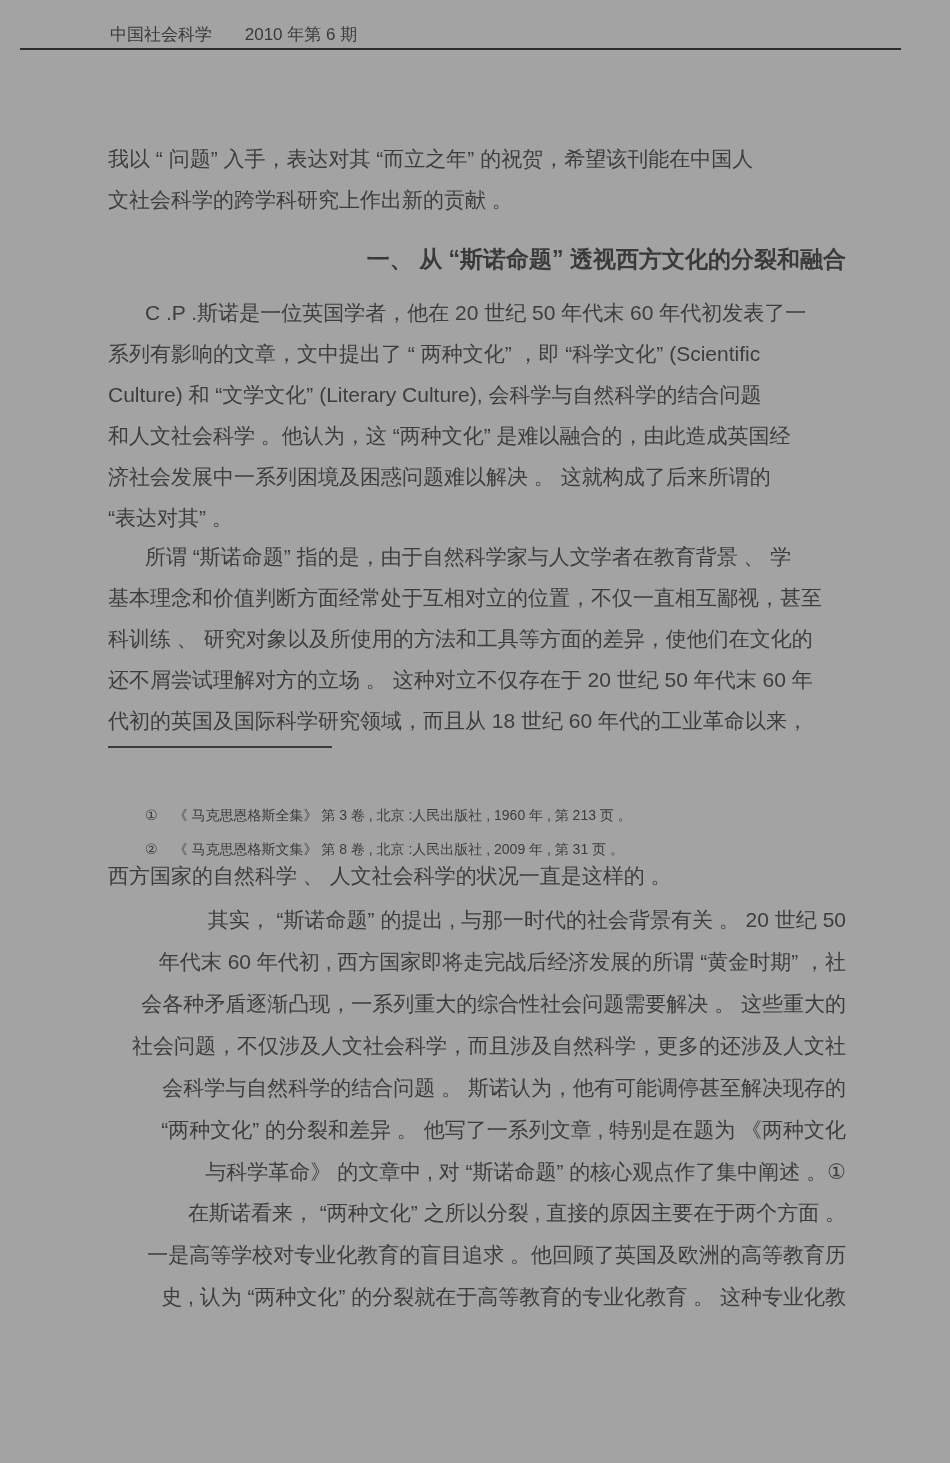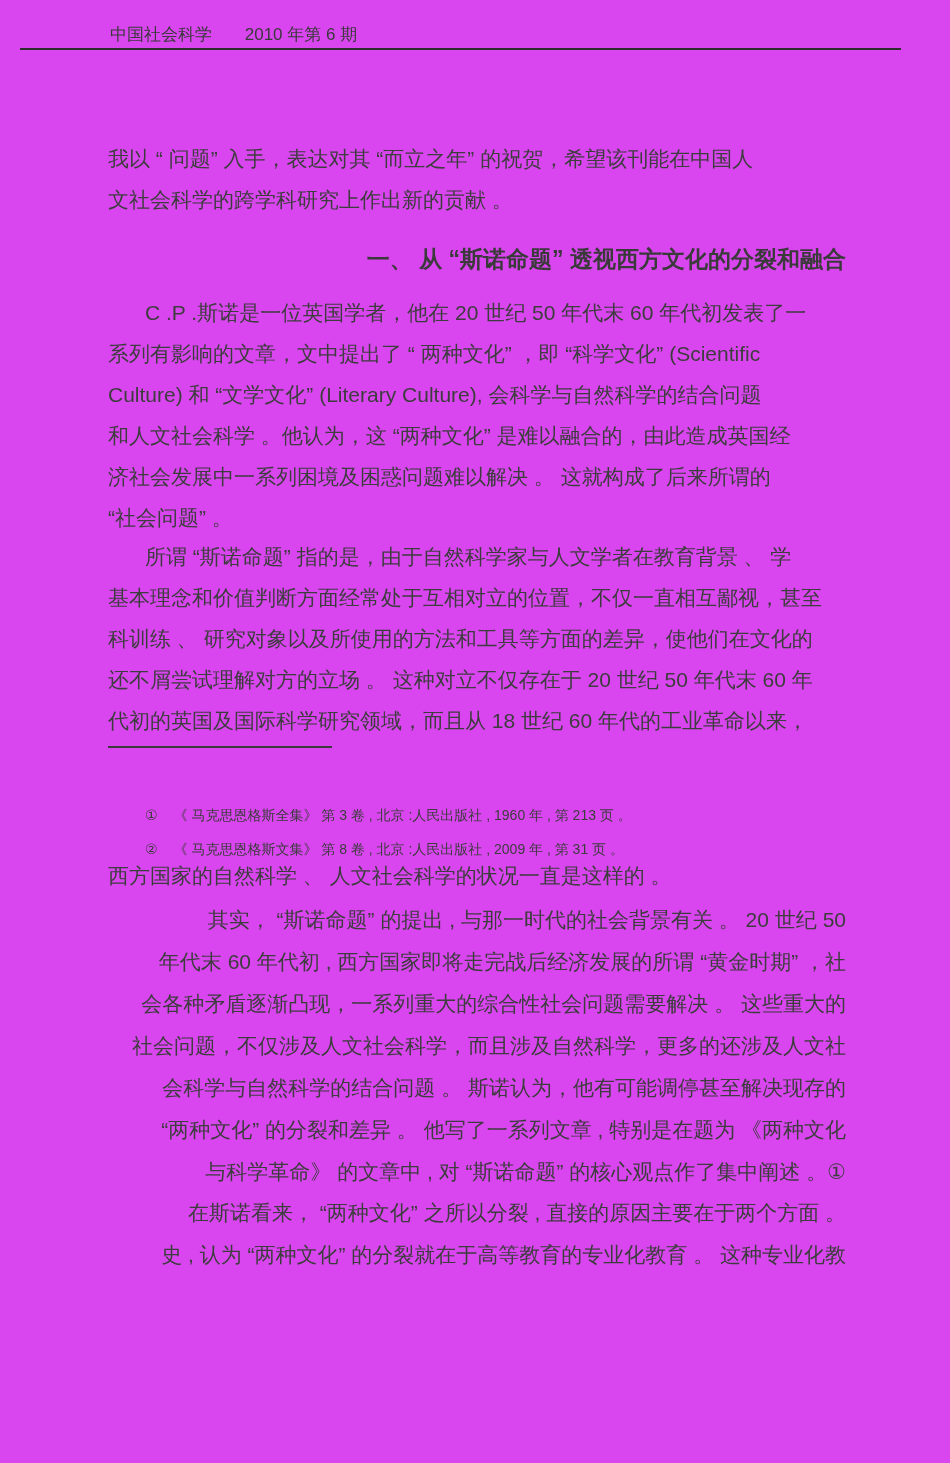--- a/index.html
+++ b/index.html
@@ -4,21 +4,21 @@
 <style>
   html, body {
     margin: 0;
     padding: 0;
     background: #ffffff;
   }
   .page {
     position: relative;
     width: 950px;
     height: 1463px;
-    background: #d946ef;
+    background: #a3a3a3;
     overflow: hidden;
     font-family: "Liberation Sans", "DejaVu Sans", sans-serif;
     color: #3d3d3d;
   }
   .running-header {
     position: absolute;
     left: 110px;
     top: 23px;
     font-size: 17px;
     color: #3a3a3a;
@@ -102,21 +102,21 @@
     </div>
 
   <div class="section-heading">一、 从 “斯诺命题” 透视西方文化的分裂和融合</div>
 
   <div class="content-block para indent-first" style="top:292px">
       <div class="line">C .P .斯诺是一位英国学者，他在 20 世纪 50 年代末 60 年代初发表了一</div>
       <div class="line">系列有影响的文章，文中提出了 “ 两种文化” ，即 “科学文化” (Scientific</div>
       <div class="line">Culture) 和 “文学文化” (Literary Culture), 会科学与自然科学的结合问题</div>
       <div class="line">和人文社会科学 。他认为，这 “两种文化” 是难以融合的，由此造成英国经</div>
       <div class="line">济社会发展中一系列困境及困惑问题难以解决 。 这就构成了后来所谓的</div>
-      <div class="line">“社会问题” 。</div>
+      <div class="line">“表达对其” 。</div>
     </div>
 
   <div class="content-block para indent-first" style="top:536px">
       <div class="line">所谓 “斯诺命题” 指的是，由于自然科学家与人文学者在教育背景 、 学</div>
       <div class="line">基本理念和价值判断方面经常处于互相对立的位置，不仅一直相互鄙视，甚至</div>
       <div class="line">科训练 、 研究对象以及所使用的方法和工具等方面的差异，使他们在文化的</div>
       <div class="line">还不屑尝试理解对方的立场 。 这种对立不仅存在于 20 世纪 50 年代末 60 年</div>
       <div class="line">代初的英国及国际科学研究领域，而且从 18 世纪 60 年代的工业革命以来，</div>
     </div>
 
@@ -140,16 +140,17 @@
       <div class="line">年代末 60 年代初 , 西方国家即将走完战后经济发展的所谓 “黄金时期” ，社</div>
       <div class="line">会各种矛盾逐渐凸现，一系列重大的综合性社会问题需要解决 。 这些重大的</div>
       <div class="line">社会问题，不仅涉及人文社会科学，而且涉及自然科学，更多的还涉及人文社</div>
       <div class="line">会科学与自然科学的结合问题 。  斯诺认为，他有可能调停甚至解决现存的</div>
       <div class="line">“两种文化” 的分裂和差异 。 他写了一系列文章 , 特别是在题为 《两种文化</div>
       <div class="line">与科学革命》 的文章中 , 对 “斯诺命题” 的核心观点作了集中阐述 。①</div>
     </div>
 
   <div class="content-block para-wide indent-first" style="top:1192px">
       <div class="line">在斯诺看来， “两种文化” 之所以分裂 , 直接的原因主要在于两个方面 。</div>
+      <div class="line">一是高等学校对专业化教育的盲目追求 。他回顾了英国及欧洲的高等教育历</div>
       <div class="line">史 , 认为 “两种文化” 的分裂就在于高等教育的专业化教育 。 这种专业化教</div>
     </div>
 
 </div>
 
 </body></html>

